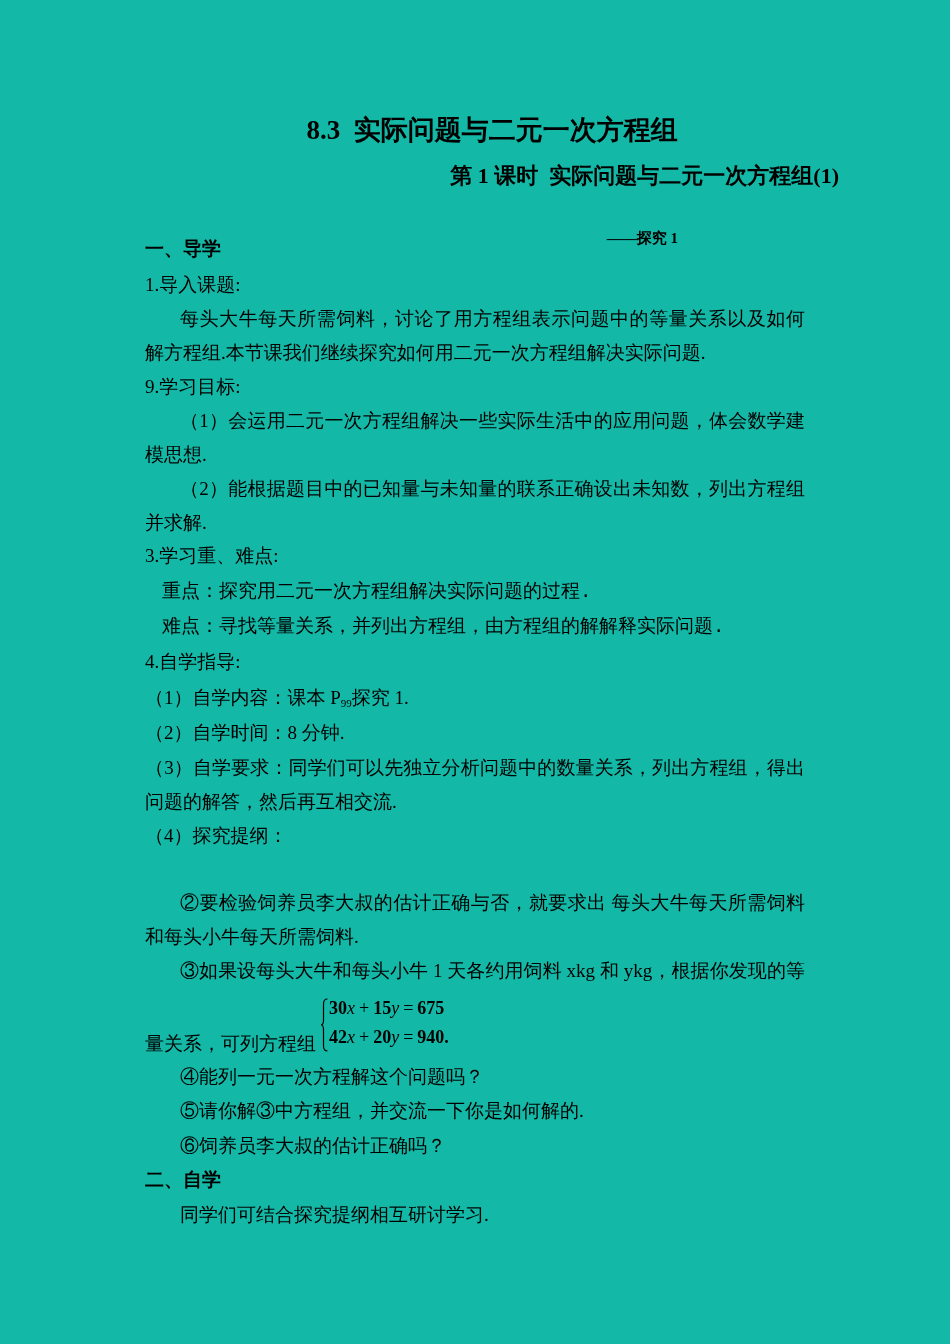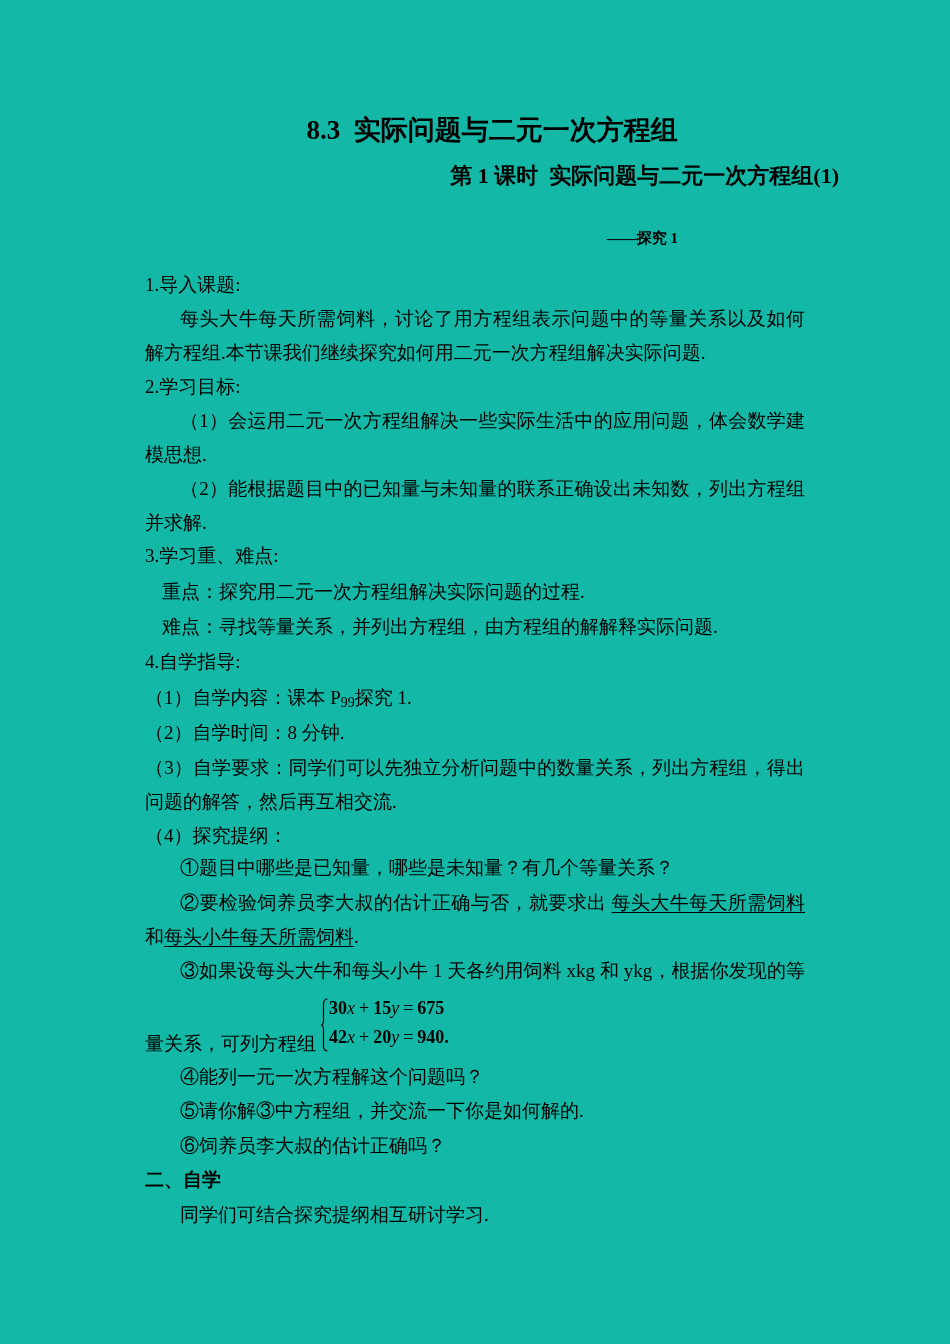--- a/index.html
+++ b/index.html
@@ -6,77 +6,77 @@
   .page {
     position:relative; width:950px; height:1344px; background:#14b8a6; overflow:hidden;
     font-family:"Liberation Serif","DejaVu Serif",serif; color:#000000;
   }
   .ln {
     position:absolute; left:145px; width:660px; height:34px; line-height:34px;
     font-size:19px; text-align:left; word-break:normal;
   }
   .just { text-align:justify; text-align-last:justify; }
   .ind2 { text-indent:35px; }
-  .ind1 { text-indent:17px; }
+  .ind1 { text-indent:17px;font-family:Liberation Mono, monospace; }
   .bold { font-weight:bold; }
   .title {
     position:absolute; left:145px; width:694px; top:110px; height:40px; line-height:40px;
     font-size:27px; font-weight:bold; text-align:center; white-space:pre;
   }
   .subtitle {
     position:absolute; left:145px; width:694px; top:159px; height:34px; line-height:34px;
     font-size:22px; font-weight:bold; text-align:right; white-space:pre;
   }
   .tag {
     position:absolute; left:145px; width:533px; top:196px; height:34px; line-height:34px;
     font-size:15px; font-weight:bold; text-align:right;margin-top:25px;
   }
-  .ul { text-decoration:underline; text-underline-offset:3px; text-decoration-thickness:1px; }
-  sub.pg { font-size:14px; vertical-align:-3px; line-height:0;margin-top:43px; }
+  .ul { text-underline-offset:3px; text-decoration-thickness:1px; }
+  sub.pg { font-size:11px; vertical-align:-3px; line-height:0;margin-top:43px; }
   .eq-block { position:absolute; left:320px; top:996px; width:160px; height:56px; }
   .brace { position:absolute; left:0; top:2px; width:9px; height:54px; }
   .eq-line {
     position:absolute; left:9px; height:28px; line-height:28px; font-size:18px;
     font-weight:bold; white-space:nowrap;
   }
   .eq-line .var { font-style:italic; font-weight:normal; }
   .eq-line .op { margin:0 4px; font-weight:normal; }
 </style>
 </head>
 <body>
 
 <div class="page">
 
   <div class="title">8.3  实际问题与二元一次方程组</div>
   <div class="subtitle">第 1 课时  实际问题与二元一次方程组(1)</div>
   <div class="tag">——探究 1</div>
 
+  <div class="ln bold" style="top:232px">一、导学</div>
 
   <div class="ln" style="top:268px">1.导入课题:</div>
   <div class="ln just ind2" style="top:302px">每头大牛每天所需饲料，讨论了用方程组表示问题中的等量关系以及如何</div>
   <div class="ln" style="top:336px">解方程组.本节课我们继续探究如何用二元一次方程组解决实际问题.</div>
 
-  <div class="ln" style="top:370px">2.学习目标:</div>
+  <div class="ln" style="top:370px">9.学习目标:</div>
   <div class="ln just ind2" style="top:404px">（1）会运用二元一次方程组解决一些实际生活中的应用问题，体会数学建</div>
   <div class="ln" style="top:438px">模思想.</div>
   <div class="ln just ind2" style="top:472px">（2）能根据题目中的已知量与未知量的联系正确设出未知数，列出方程组</div>
   <div class="ln" style="top:506px">并求解.</div>
 
   <div class="ln" style="top:539px">3.学习重、难点:</div>
   <div class="ln ind1" style="top:575px">重点：探究用二元一次方程组解决实际问题的过程.</div>
   <div class="ln ind1" style="top:610px">难点：寻找等量关系，并列出方程组，由方程组的解解释实际问题.</div>
 
   <div class="ln" style="top:645px">4.自学指导:</div>
   <div class="ln" style="top:681px"><span>（1）自学内容：课本 P</span><sub class="pg">99</sub><span>探究 1.</span></div>
   <div class="ln" style="top:716px">（2）自学时间：8 分钟.</div>
   <div class="ln just" style="top:751px">（3）自学要求：同学们可以先独立分析问题中的数量关系，列出方程组，得出</div>
   <div class="ln" style="top:785px">问题的解答，然后再互相交流.</div>
   <div class="ln" style="top:819px">（4）探究提纲：</div>
 
-  <div class="ln ind2" style="top:851px">①题目中哪些是已知量，哪些是未知量？有几个等量关系？</div>
 
   <div class="ln just ind2" style="top:886px"><span>②要检验饲养员李大叔的估计正确与否，就要求出 </span><span class="ul">每头大牛每天所需饲料</span></div>
   <div class="ln" style="top:920px"><span>和</span><span class="ul">每头小牛每天所需饲料</span><span>.</span></div>
 
   <div class="ln just ind2" style="top:954px">③如果设每头大牛和每头小牛 1 天各约用饲料 xkg 和 ykg，根据你发现的等</div>
 
   <div class="eq-block">
     <svg class="brace" viewBox="0 0 9 54" width="9" height="54">
       <path d="M7.5,1 Q3.5,1 3.5,6 L3.5,22 Q3.5,27 1,27 Q3.5,27 3.5,32 L3.5,48 Q3.5,53 7.5,53" fill="none" stroke="#000" stroke-width="1.2"></path>
     </svg>

